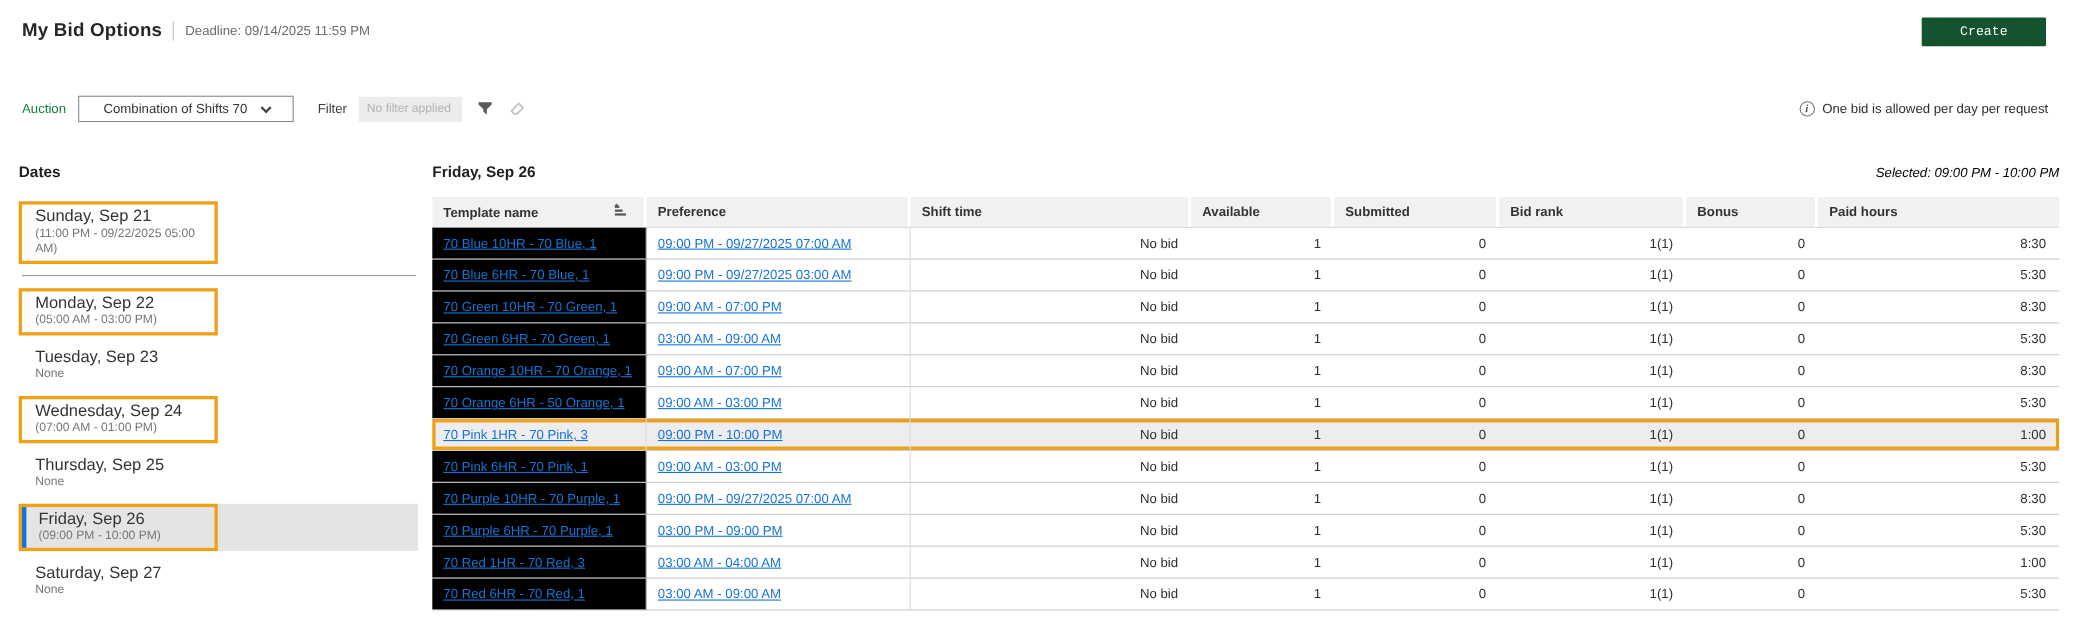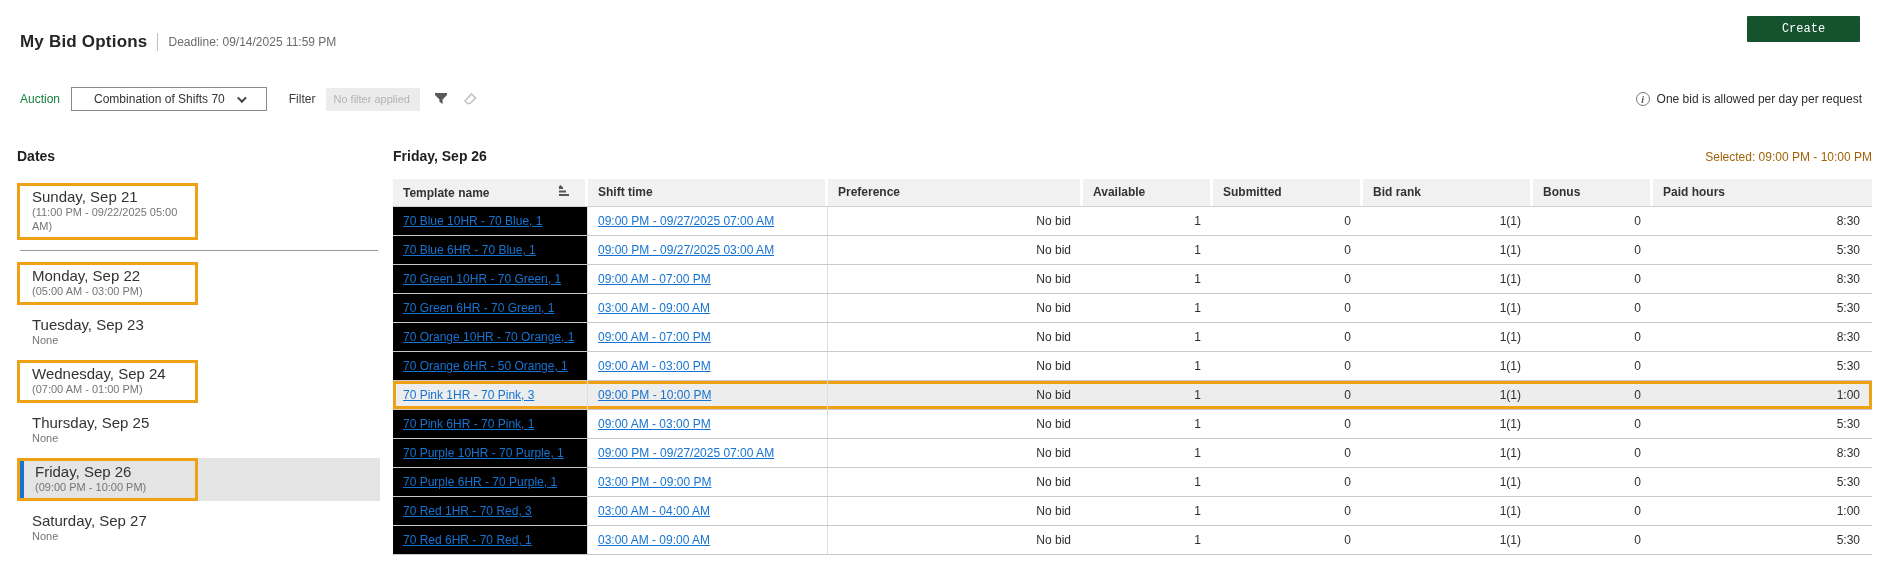--- a/index.html
+++ b/index.html
@@ -1,21 +1,21 @@
 <!DOCTYPE html>
 <html><head>
 <meta charset="utf-8">
 <style>
   * { box-sizing: border-box; margin: 0; padding: 0; }
   html,body { background:#fff; }
   body { font-family: "Liberation Sans", sans-serif; color:#333; }
   .page { position:relative; width:1889px; height:584px; overflow:hidden; background:#fff; }
 
   
-  .title-row { position:absolute; left:20px; top:32px; display:flex; align-items:center; }
+  .title-row { position:absolute; left:20px; top:18px; display:flex; align-items:center; }
   .page-title { font-size:17px; font-weight:bold; color:#262626; letter-spacing:.2px; }
   .v-div { width:1px; height:18px; background:#c2c2c2; margin:0 10px; }
   .deadline { font-size:12px; color:#6b6b6b; }
   .create-btn { position:absolute; top:16px; right:29px; width:113px; height:26px;
     background:#14532d; color:#fff; border:none; font-size:12px; font-family:Liberation Mono, monospace;
     cursor:pointer; border-radius:1px;margin-left:36px; }
 
   
   .toolbar { position:absolute; left:20px; right:27px; top:86px; height:26px;
     display:flex; align-items:center; font-size:12px; }
@@ -45,21 +45,21 @@
   .date-item.sel { background:#e4e4e4; }
   .date-item.sel .box::before { content:''; position:absolute; left:0; top:0; bottom:0;
     width:4px; background:#1673d2; }
   .date-item.sel .box { padding-left:15px; }
   .side-divider { height:1px; background:#9b9b9b; margin:0 2px 11px 3px; }
 
   
   .main { position:absolute; left:393px; top:148px; width:1479px; }
   .main-head { display:flex; justify-content:space-between; align-items:baseline; margin-bottom:15px; }
   .day-heading { font-size:14px; font-weight:bold; color:#1f1f1f; }
-  .selected-info { font-size:12px; color:#a16207; }
+  .selected-info { font-size:12px; color:#000000;font-style:italic; }
 
   .thead, .trow { display:grid;
     grid-template-columns:195px 240px 255px 130px 150px 170px 120px 219px; }
   .thead { border-bottom:1px solid #cfcfcf; }
   .hcell { background:#f1f1f1; height:27px; line-height:26px; font-size:12px; font-weight:bold;
     color:#333; padding:0 10px; border-right:3px solid #fff; white-space:nowrap; }
   .hcell:last-child { border-right:none; }
   .hcell.h-template { display:flex; align-items:center; justify-content:space-between; }
   .sort-ic { cursor:pointer; margin-right:4px; }
 
@@ -169,22 +169,22 @@
         <span>Template name</span>
         <span class="sort-ic">
           <svg width="13" height="12" viewBox="0 0 13 12">
             <rect x="1" y="9" width="10" height="2" fill="#555"></rect>
             <rect x="1" y="5.5" width="7" height="2" fill="#555"></rect>
             <rect x="1" y="2" width="4" height="2" fill="#555"></rect>
             <path d="M2.5 0 L4.5 2 H0.5 Z" fill="#555"></path>
           </svg>
         </span>
       </div>
+      <div class="hcell">Preference</div>
       <div class="hcell">Shift time</div>
-      <div class="hcell">Preference</div>
       <div class="hcell">Available</div>
       <div class="hcell">Submitted</div>
       <div class="hcell">Bid rank</div>
       <div class="hcell">Bonus</div>
       <div class="hcell">Paid hours</div>
     </div>
     <div>
         <div class="trow">
     <div class="cell c-template">
             <a class="lnk" href="#">70 Blue 10HR - 70 Blue, 1</a>

